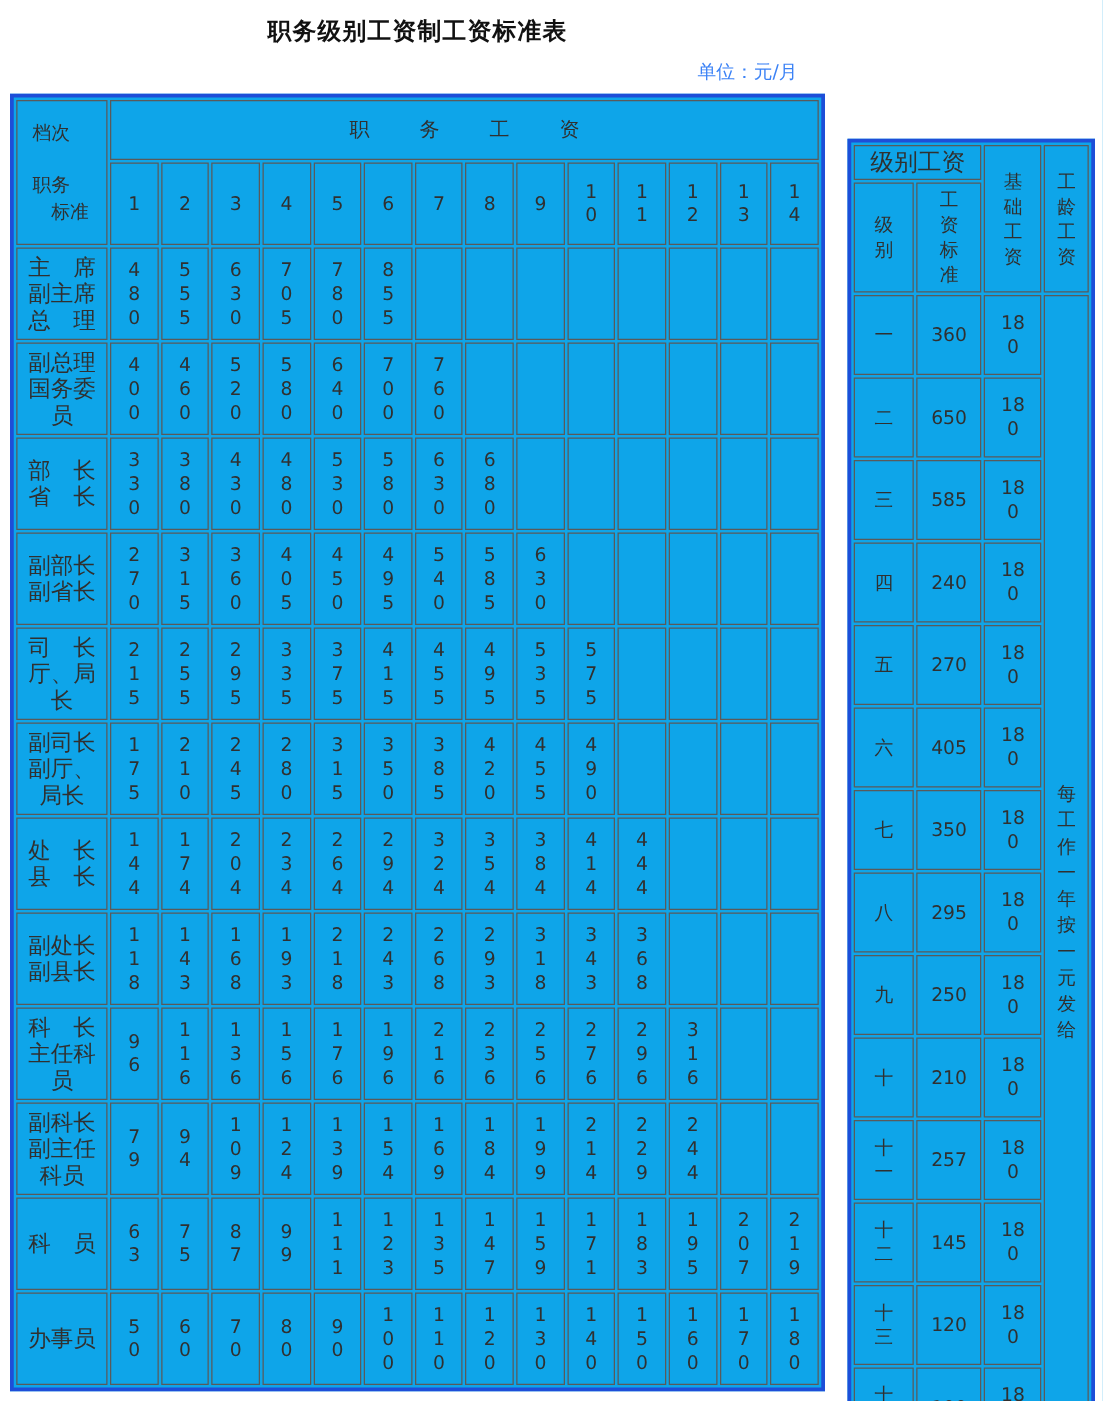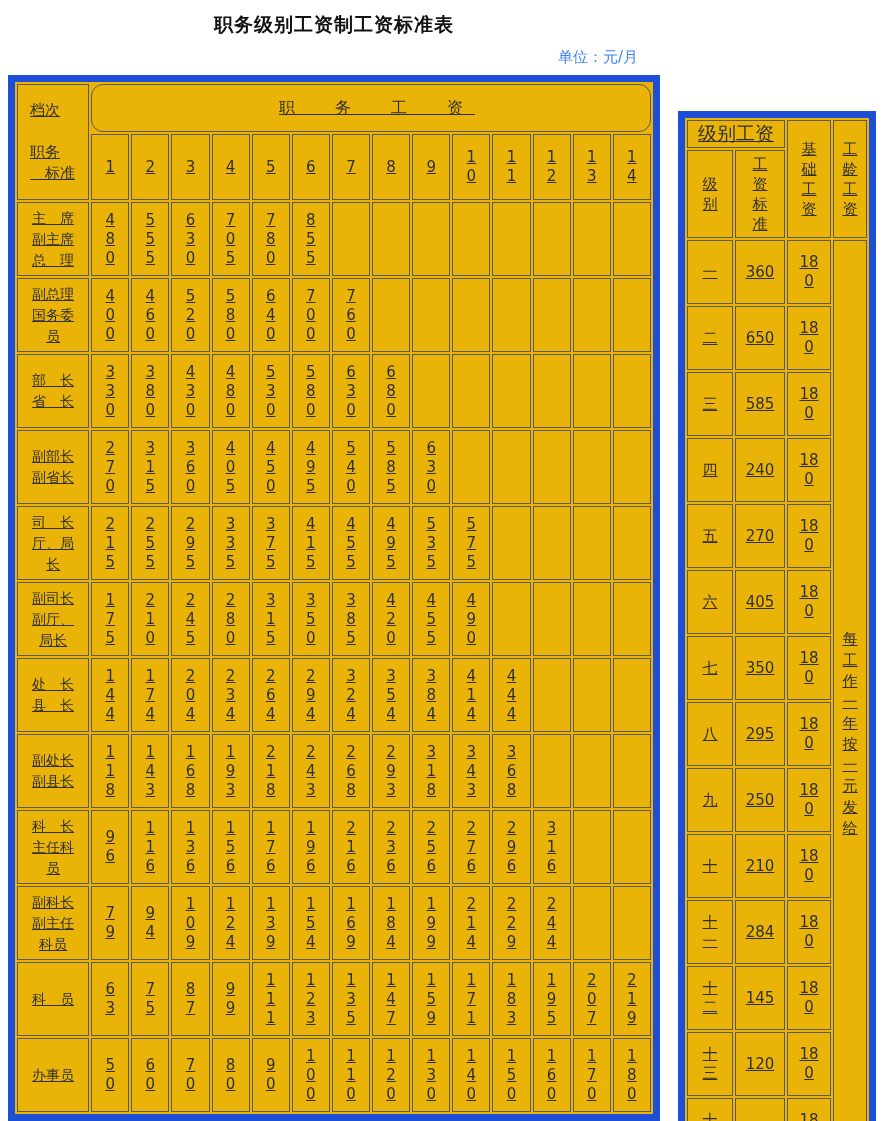--- a/index.html
+++ b/index.html
@@ -36,24 +36,23 @@
     margin-top: 10px;
     margin-bottom: 8px;
   }
   .tables-wrap {
     display: flex;
     align-items: flex-start;
   }
   table {
     border-collapse: separate;
     border-spacing: 2px;
-    background: #eab308;
-    border: 7px solid #1d4ed8;
+    background: #0ea5e9;
+    border: 3px solid #1d4ed8;
     table-layout: fixed;
-    text-decoration: underline;
   }
   td, th {
     border: 1px solid #5a5a5a;
     text-align: center;
     vertical-align: middle;
     font-weight: normal;
     font-size: 15px;
     color: #303030;
     padding: 0;
     overflow: hidden;
@@ -65,27 +64,26 @@
     text-align: left;
     padding-left: 12px;
     line-height: 21px;
     font-size: 15px;
   }
   .pos-table .group-header {
     height: 46px;
     font-size: 16px;
     letter-spacing: 12px;
     padding-left: 12px;
-    border-radius: 12px;
   }
   .pos-table .step-header { height: 64px; }
   .pos-table .row-label {
     white-space: pre-line;
     line-height: 21px;
-    font-size: 14px;
+    font-size: 18px;
   }
   .v-num {
     white-space: pre-line;
     line-height: 19px;
     font-size: 15px;
   }
   .pos-table td.data-cell { height: 72px; }
   
   .grade-wrap { margin-left: 18px; margin-top: 36px; }
   .grade-table { width: 198px; }
@@ -731,21 +729,21 @@
               <td class="row-cell v-grade">十</td>
               <td class="row-cell">210</td>
               <td class="row-cell">
                 <div class="base-val">18
 0</div>
               </td>
             </tr>
             <tr>
               <td class="row-cell v-grade">十
 一</td>
-              <td class="row-cell">284</td>
+              <td class="row-cell">257</td>
               <td class="row-cell">
                 <div class="base-val">18
 0</div>
               </td>
             </tr>
             <tr>
               <td class="row-cell v-grade">十
 二</td>
               <td class="row-cell">145</td>
               <td class="row-cell">

